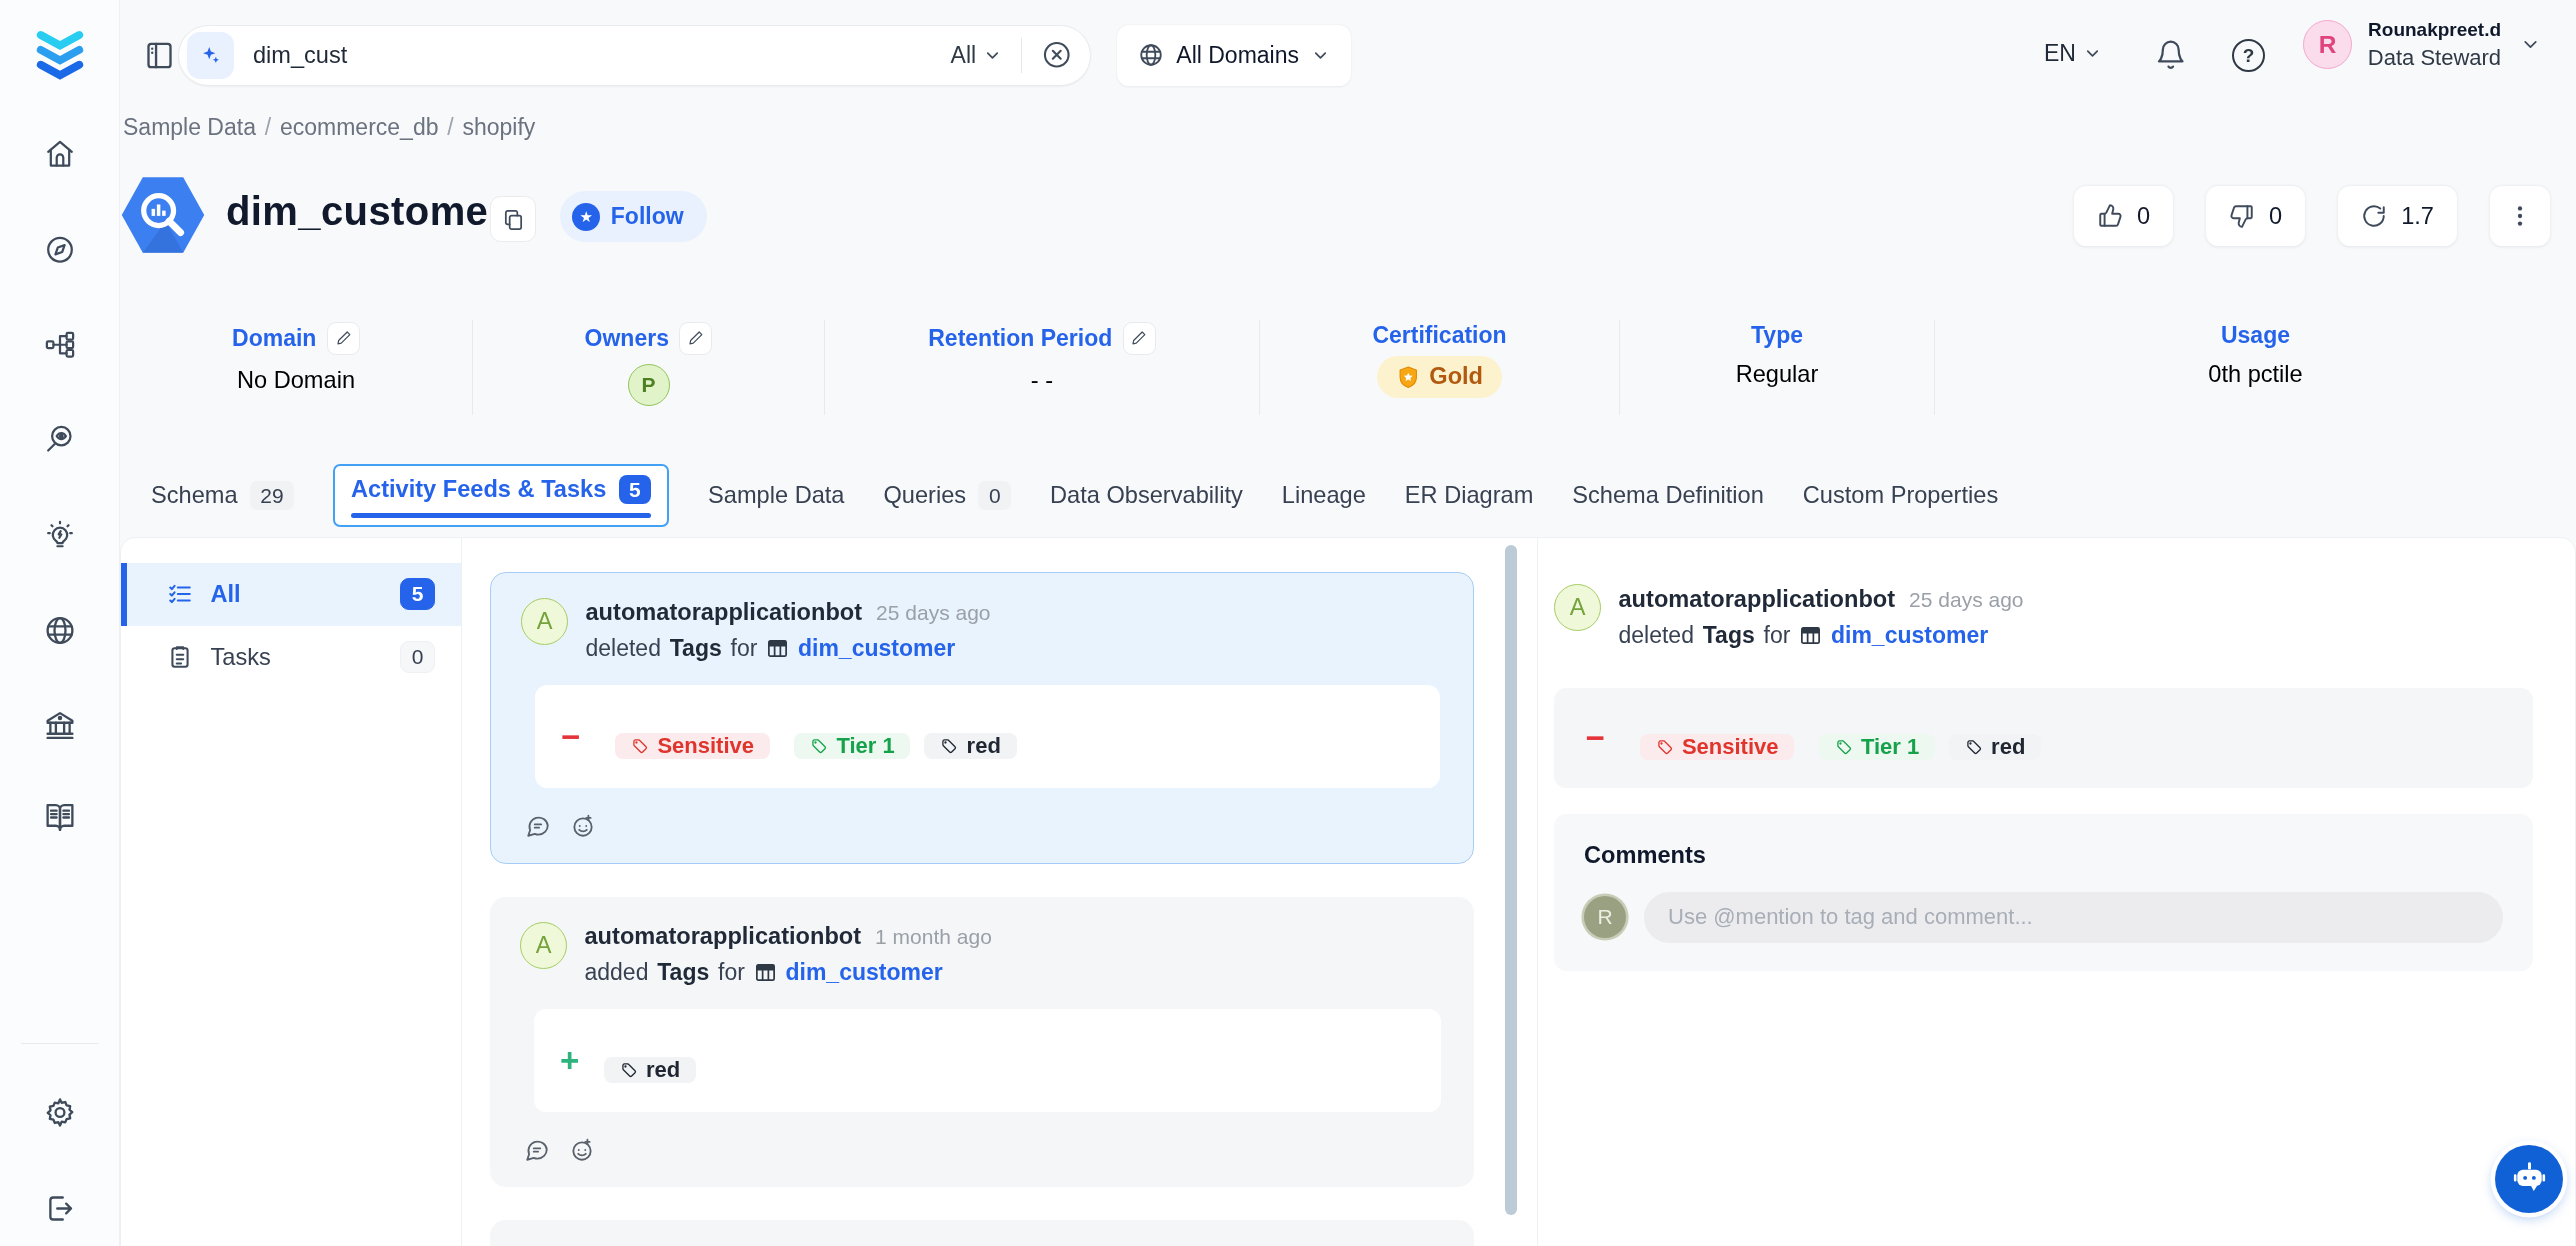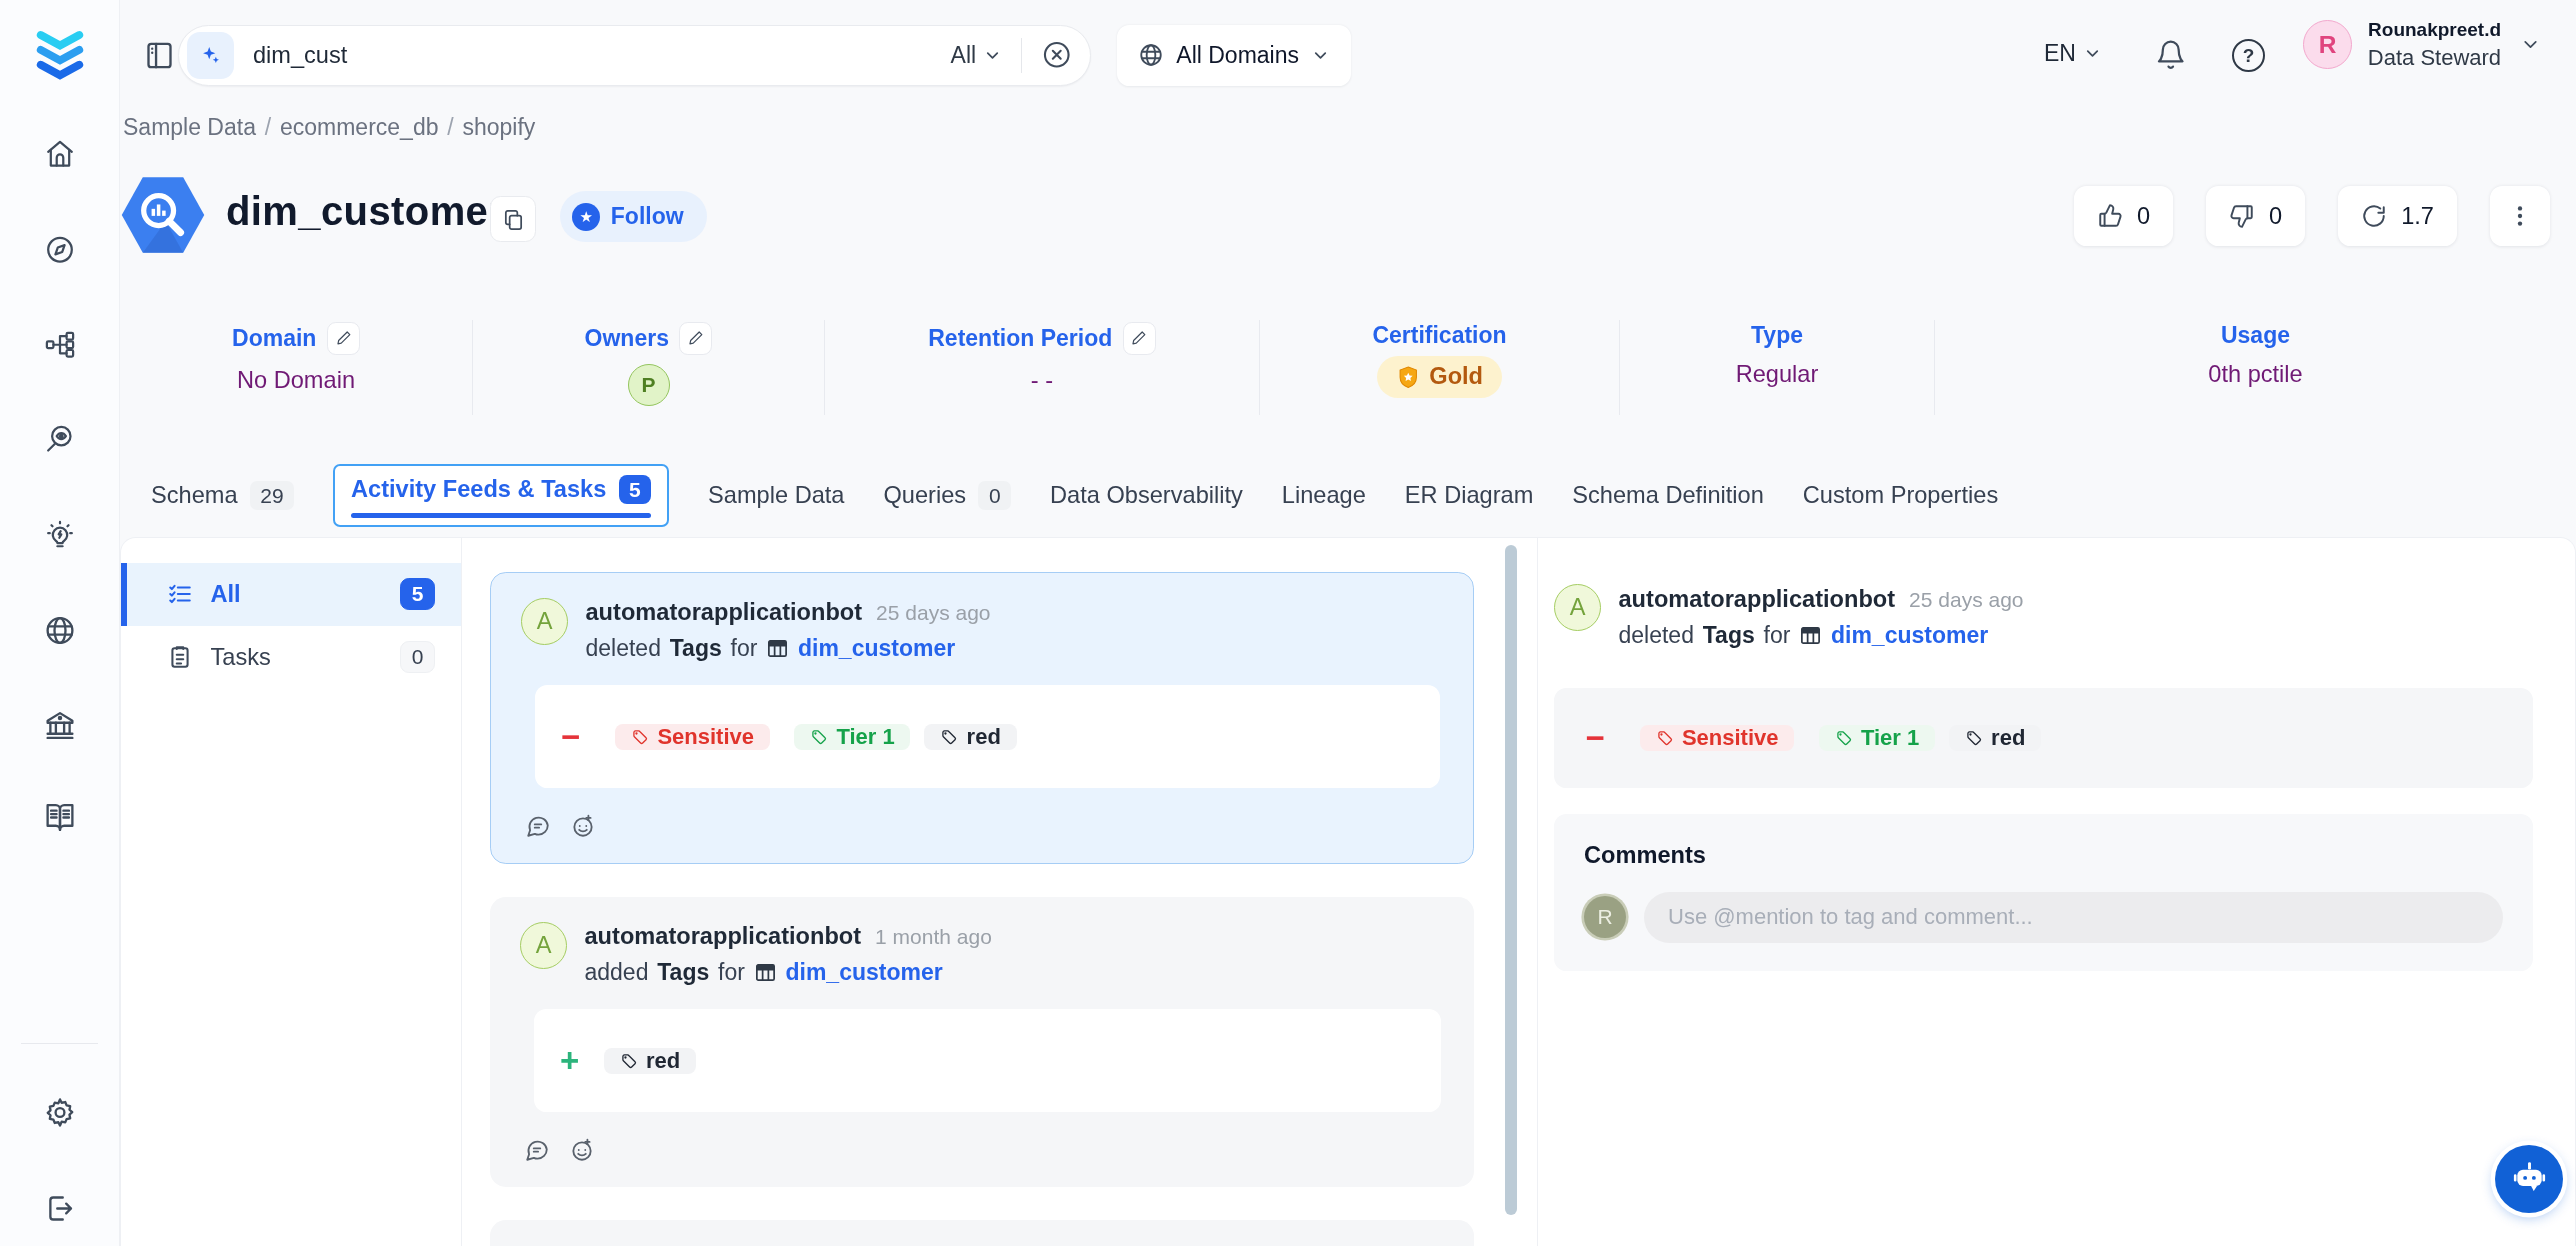--- a/index.html
+++ b/index.html
@@ -70,21 +70,21 @@
 
   
   #meta { position:absolute; left:120px; right:0; top:320px; height:95px; display:flex; }
   .meta-col { display:flex; flex-direction:column; align-items:center; justify-content:flex-start;
     border-right:0.9px solid #e8eaef; padding-top:1.8px; }
   .meta-col:last-child { border-right:none; }
   .meta-head { display:flex; align-items:center; gap:10.5px; }
   .meta-label { font-size:23px; font-weight:bold; color:#2563eb; }
   .meta-edit { width:33px; height:33px; background:#fff; border:0.9px solid #e8eaef; border-radius:8.8px;
     display:flex; align-items:center; justify-content:center; cursor:pointer; }
-  .meta-value { margin-top:12.3px; font-size:23.6px; color:#701a75; }
+  .meta-value { margin-top:12.3px; font-size:23.6px; color:#000000; }
   .owner-avatar { margin-top:8.8px; width:42px; height:42px; border-radius:50%; background:#e1f3c8;
     border:1.8px solid #94c55e; color:#4e7f22; font-weight:bold; font-size:21px;
     display:flex; align-items:center; justify-content:center; cursor:pointer; }
   .gold-pill { margin-top:7px; height:42px; border-radius:21px; background:#fdf2ce;
     display:flex; align-items:center; gap:8.8px; padding:0 19px; }
   .gold-pill span { font-size:23.6px; font-weight:bold; color:#b3590f; }
 
   
   #tabs { position:absolute; left:151px; top:462px; height:67px; display:flex; align-items:center; gap:39px; }
   .tab { display:flex; align-items:center; gap:12.3px; font-size:23.6px; color:#374151; cursor:pointer; white-space:nowrap; }
@@ -125,21 +125,21 @@
   .fc-line2 { margin-top:8.8px; display:flex; align-items:center; gap:8.8px; font-size:23px; color:#374151; }
   .fc-line2 .bold { font-weight:bold; color:#1f2937; }
   .entity-link { color:#2563eb; font-weight:bold; cursor:pointer; }
   .change-box { margin:23px 3.5px 0 14px; background:#fff; border-radius:12.3px; height:103px;
     display:flex; align-items:center; padding-left:26px; }
   .panel-change-box { margin-top:39px; background:#f5f6f8; border-radius:12.3px; height:100px;
     display:flex; align-items:center; padding-left:31.5px; }
   .minus-glyph { color:#e5333a; font-size:33px; font-weight:bold; line-height:1; margin-right:24.5px; }
   .plus-glyph { color:#2cb47c; font-size:33px; font-weight:bold; line-height:1; margin-right:24.5px; }
   .tag-row { display:flex; align-items:center; gap:14px; }
-  .tag { display:flex; align-items:center; height:44px; }
+  .tag { display:flex; align-items:flex-end; height:44px; }
   .tag .bar { width:7px; border-radius:4.4px; }
   .tag .body { display:flex; align-items:center; gap:8.8px; padding:0 15.8px; border-radius:7.9px;
     font-size:22px; font-weight:bold; margin-left:3.5px; }
   .tag.red .bar { background:#e53238; } .tag.red .body { background:#fcebec; color:#e0342c; }
   .tag.green .bar { background:#18b04b; } .tag.green .body { background:#edf8f0; color:#15a24a; } .tag.gray .body { background:#f2f3f5; color:#202733; margin-left:0; font-weight:bold; }
   .fc-footer { margin-top:24.5px; display:flex; gap:19px; padding-left:3.5px; }
   .fc-footer .fbtn { cursor:pointer; color:#59616c; }
 
   
   #feed-scroll { position:absolute; left:1384px; top:7px; width:12.3px; height:670px;

